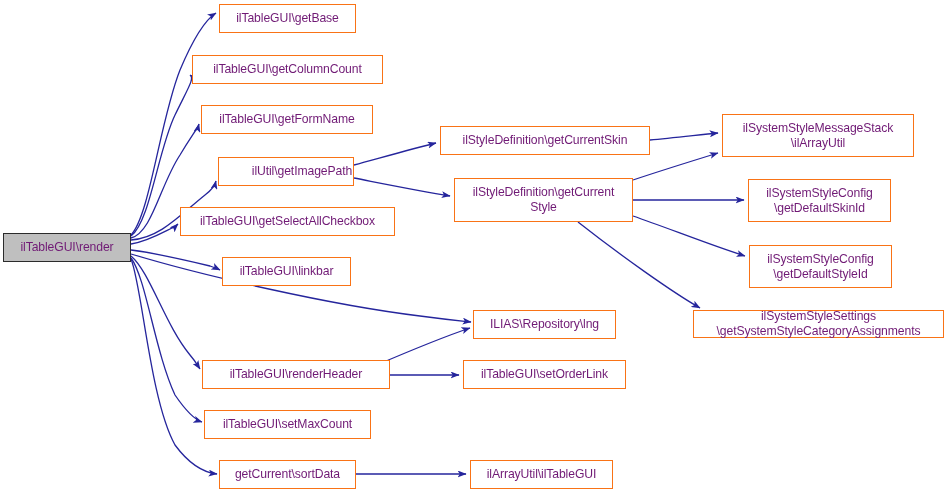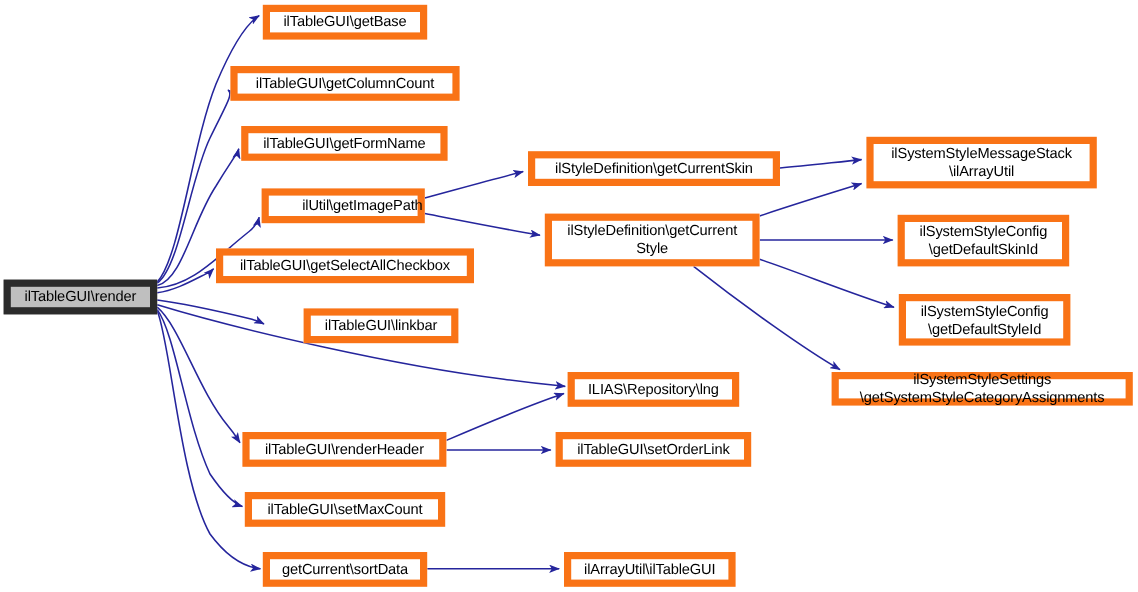--- a/index.html
+++ b/index.html
@@ -21,23 +21,23 @@
     position: absolute;
     left: 0;
     top: 0;
     width: 948px;
     height: 493px;
     pointer-events: none;
   }
   .node {
     position: absolute;
     box-sizing: border-box;
-    border: 6px solid #f97316;
+    border: 1px solid #f97316;
     background: #ffffff;
-    color: #000000;
+    color: #701a75;
     display: flex;
     align-items: center;
     justify-content: center;
     text-align: center;
     font-size: 12.2px;
     line-height: 14.6px;
     letter-spacing: -0.1px;
     white-space: pre-line;
     z-index: 2;
   }
@@ -79,22 +79,22 @@
         <path d="M 356,474 C 390,474 432,474 466,474" fill="none" stroke="#25259c" stroke-width="1.3" marker-end="url(#arrow)"></path>
       </g>
   </svg>
   <div id="node-layer">
       <div class="node current" style="left: 3px; top: 233px; width: 128px; height: 29px;">ilTableGUI\render</div>
       <div class="node" style="left: 219px; top: 4px; width: 137px; height: 29px;">ilTableGUI\getBase</div>
       <div class="node" style="left: 192px; top: 55px; width: 191px; height: 29px;">ilTableGUI\getColumnCount</div>
       <div class="node" style="left: 201px; top: 105px; width: 172px; height: 29px;">ilTableGUI\getFormName</div>
       <div class="node" style="left: 218px; top: 157px; width: 136px; height: 29px; padding-left: 32px;">ilUtil\getImagePath</div>
       <div class="node" style="left: 180px; top: 207px; width: 215px; height: 29px;">ilTableGUI\getSelectAllCheckbox</div>
-      <div class="node" style="left: 222px; top: 257px; width: 129px; height: 29px; margin-left: 31px;">ilTableGUI\linkbar</div>
-      <div class="node" style="left: 202px; top: 360px; width: 170px; height: 29px;">ilTableGUI\renderHeader</div>
+      <div class="node" style="left: 222px; top: 257px; width: 129px; height: 29px;">ilTableGUI\linkbar</div>
+      <div class="node" style="left: 202px; top: 360px; width: 188px; height: 29px;">ilTableGUI\renderHeader</div>
       <div class="node" style="left: 204px; top: 410px; width: 167px; height: 29px;">ilTableGUI\setMaxCount</div>
       <div class="node" style="left: 219px; top: 460px; width: 137px; height: 29px;">getCurrent\sortData</div>
       <div class="node" style="left: 440px; top: 126px; width: 210px; height: 29px;">ilStyleDefinition\getCurrentSkin</div>
       <div class="node" style="left: 454px; top: 178px; width: 179px; height: 44px;">ilStyleDefinition\getCurrent
 Style</div>
       <div class="node" style="left: 473px; top: 310px; width: 143px; height: 29px;">ILIAS\Repository\lng</div>
       <div class="node" style="left: 463px; top: 360px; width: 163px; height: 29px;">ilTableGUI\setOrderLink</div>
       <div class="node" style="left: 470px; top: 460px; width: 143px; height: 29px;">ilArrayUtil\ilTableGUI</div>
       <div class="node" style="left: 722px; top: 114px; width: 192px; height: 43px;">ilSystemStyleMessageStack
 \ilArrayUtil</div>

